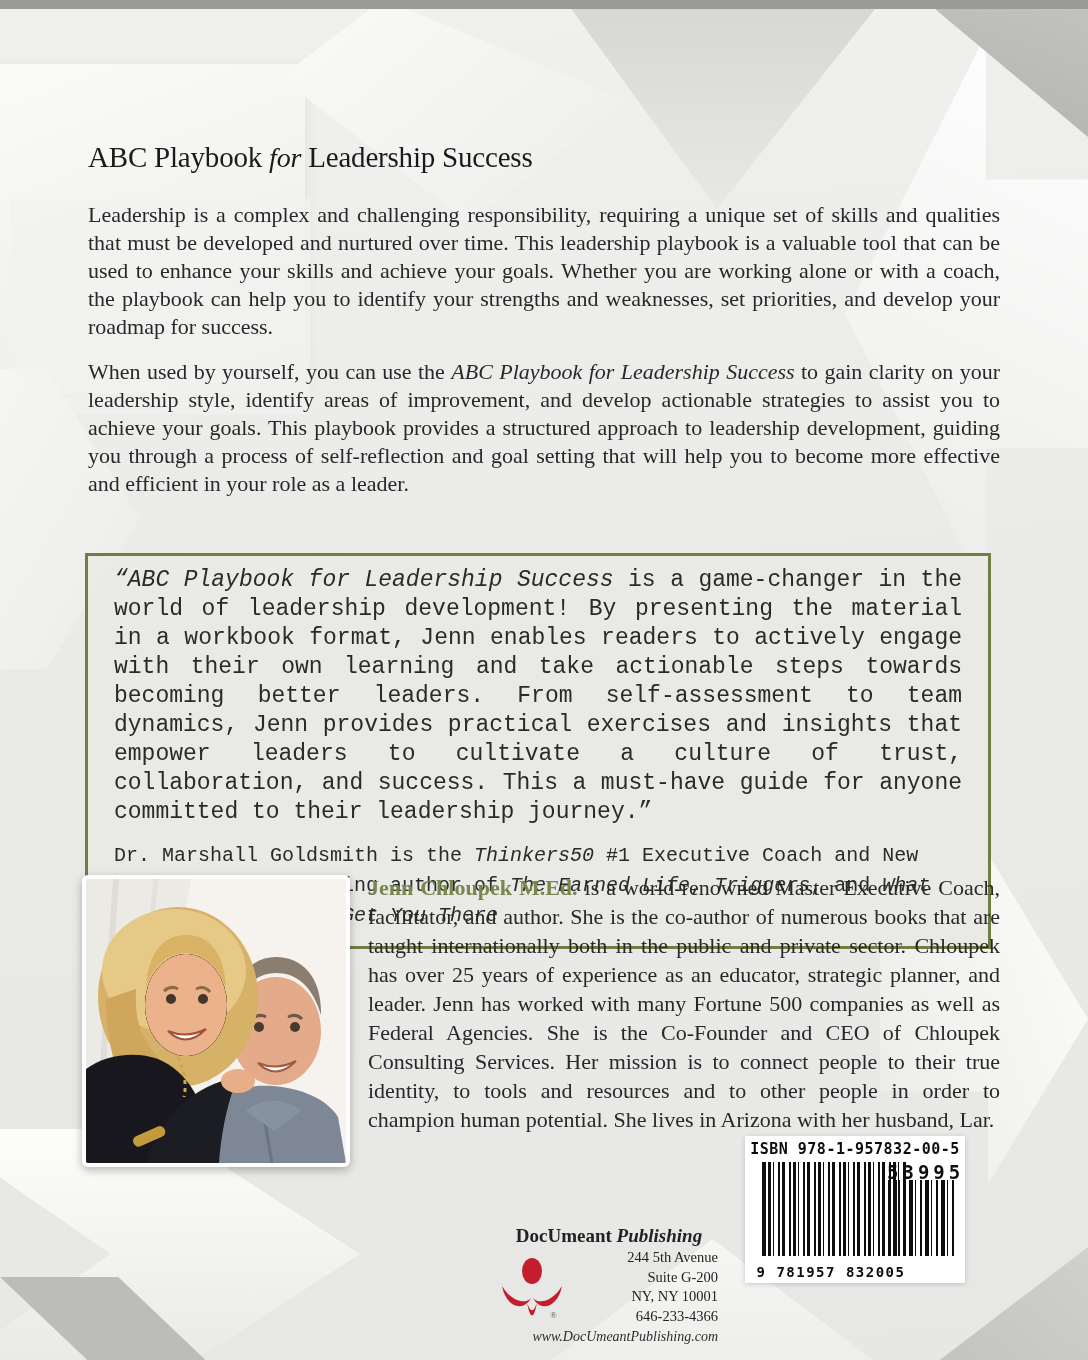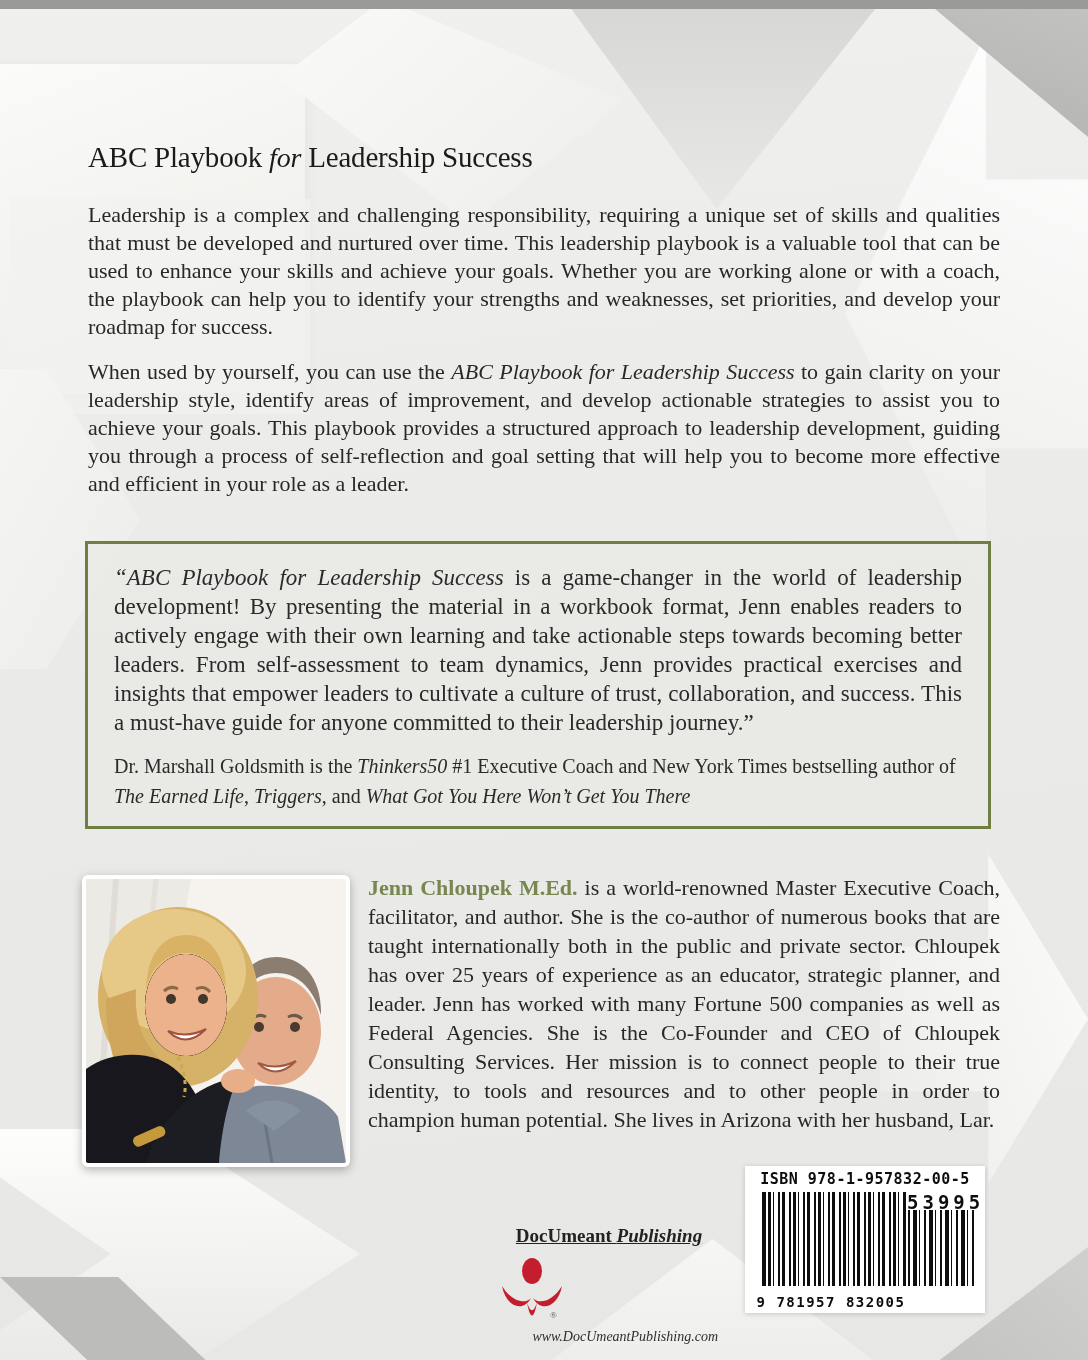--- a/index.html
+++ b/index.html
@@ -25,48 +25,49 @@
   .s12{left:928px;top:1238px;width:160px;height:122px;background:linear-gradient(220deg,#d0d0ce,#c2c2c0);clip-path:polygon(100% 0,100% 100%,0 100%);}
 
   
   .title{position:absolute;left:88px;top:132px;margin:0;font-size:29px;font-weight:normal;letter-spacing:-.2px;color:#1b1b1b;}
   .title i{font-size:28px;}
   .body-par{position:absolute;margin:0;width:912px;font-size:22px;line-height:28px;text-align:justify;color:#282828;}
   .par1{left:88px;top:192px;}
   .par2{left:88px;top:349px;}
 
   .quote-box{
-    position:absolute;left:85px;top:532px;width:848px;
+    position:absolute;left:85px;top:544px;width:848px;
     border:3px solid #6f7f44;background:rgba(233,233,229,.72);
-    padding:19px 26px 15px 26px;
+    padding:10px 26px 15px 26px;
+    font-family:Liberation Mono, monospace;
   }
   .quote{margin:0;font-size:23px;line-height:29px;text-align:justify;color:#2a2a2a;}
   .attribution{margin:14px 0 0 0;font-size:20px;line-height:30px;text-align:left;color:#2a2a2a;}
 
   
   .photo-frame{
     position:absolute;left:82px;top:866px;width:260px;height:284px;
     border:4px solid #fff;border-radius:6px;overflow:hidden;
     box-shadow:0 3px 10px rgba(0,0,0,.28);background:#f5f2ed;
   }
   .photo-frame svg{display:block;}
   .bio{position:absolute;left:368px;top:864px;width:632px;margin:0;font-size:22px;line-height:29px;text-align:justify;color:#282828;}
   .bio .author-name{font-weight:bold;color:#77874f;}
 
   
   .publisher{position:absolute;left:500px;top:1216px;width:218px;color:#222;}
-  .pub-name{text-align:center;font-size:19px;font-weight:bold;white-space:nowrap;text-decoration:underline;}
+  .pub-name{text-align:center;font-size:19px;font-weight:bold;white-space:nowrap;}
   .pub-name i{font-weight:bold;}
   .pub-row{display:flex;align-items:flex-start;margin-top:1px;}
   .pub-logo{width:64px;height:74px;margin-top:6px;position:relative;}
   .pub-addr{flex:1;text-align:right;font-size:14.5px;line-height:1.36;}
   .pub-web{text-align:right;font-style:italic;font-size:14px;margin-top:1px;color:#2e2e2e;}
 
   
-  .barcode-box{position:absolute;left:745px;top:1157px;width:240px;height:147px;background:#fff;box-shadow:0 1px 5px rgba(0,0,0,.18);}
+  .barcode-box{position:absolute;left:745px;top:1127px;width:220px;height:147px;background:#fff;box-shadow:0 1px 5px rgba(0,0,0,.18);}
   .mono{font-family:"DejaVu Sans Mono","Liberation Mono",monospace;color:#0d0d0d;}
   .isbn-line{position:absolute;left:0;top:4px;width:100%;text-align:center;font-size:15px;letter-spacing:.5px;font-weight:bold;}
   .bc-price{position:absolute;right:8px;top:25px;width:70px;text-align:center;font-size:19px;letter-spacing:4px;font-weight:bold;}
   .bc-main{
     position:absolute;left:17px;top:26px;width:140px;height:94px;
     background:
       repeating-linear-gradient(90deg,#0e0e0e 0 2px,transparent 2px 4px,#0e0e0e 4px 7px,transparent 7px 9px,#0e0e0e 9px 10px,transparent 10px 14px,#0e0e0e 14px 16px,transparent 16px 18px,#0e0e0e 18px 21px,transparent 21px 25px);
     border-left:2px solid #0e0e0e;border-right:2px solid #0e0e0e;
   }
   .bc-small{
@@ -155,20 +156,26 @@
     <div class="pub-row">
       <div class="pub-logo">
         <svg width="64" height="74" viewBox="0 0 64 74" xmlns="http://www.w3.org/2000/svg">
           <ellipse cx="32" cy="17" rx="10" ry="13" fill="#c41e2e"></ellipse>
           <path d="M2 32 C 11 47, 25 51, 31 44 C 23 59, 6 53, 2 32 Z" fill="#c41e2e"></path>
           <path d="M62 32 C 53 47, 39 51, 33 44 C 41 59, 58 53, 62 32 Z" fill="#c41e2e"></path>
           <path d="M27 48 C 30 59, 34 59, 37 48 C 34 66, 30 66, 27 48 Z" fill="#c41e2e"></path>
           <text x="50" y="64" font-size="9" fill="#555">®</text>
         </svg>
       </div>
+      <div class="pub-addr">
+        <div>244 5th Avenue</div>
+        <div>Suite G-200</div>
+        <div>NY, NY 10001</div>
+        <div>646-233-4366</div>
+      </div>
     </div>
     <div class="pub-web">www.DocUmeantPublishing.com</div>
   </div>
 
   <div class="barcode-box">
     <div class="isbn-line mono">ISBN 978-1-957832-00-5</div>
     <div class="bc-price mono">53995</div>
     <div class="bc-main"></div>
     <div class="bc-small"></div>
     <div class="bc-digits mono">9 781957 832005</div>

